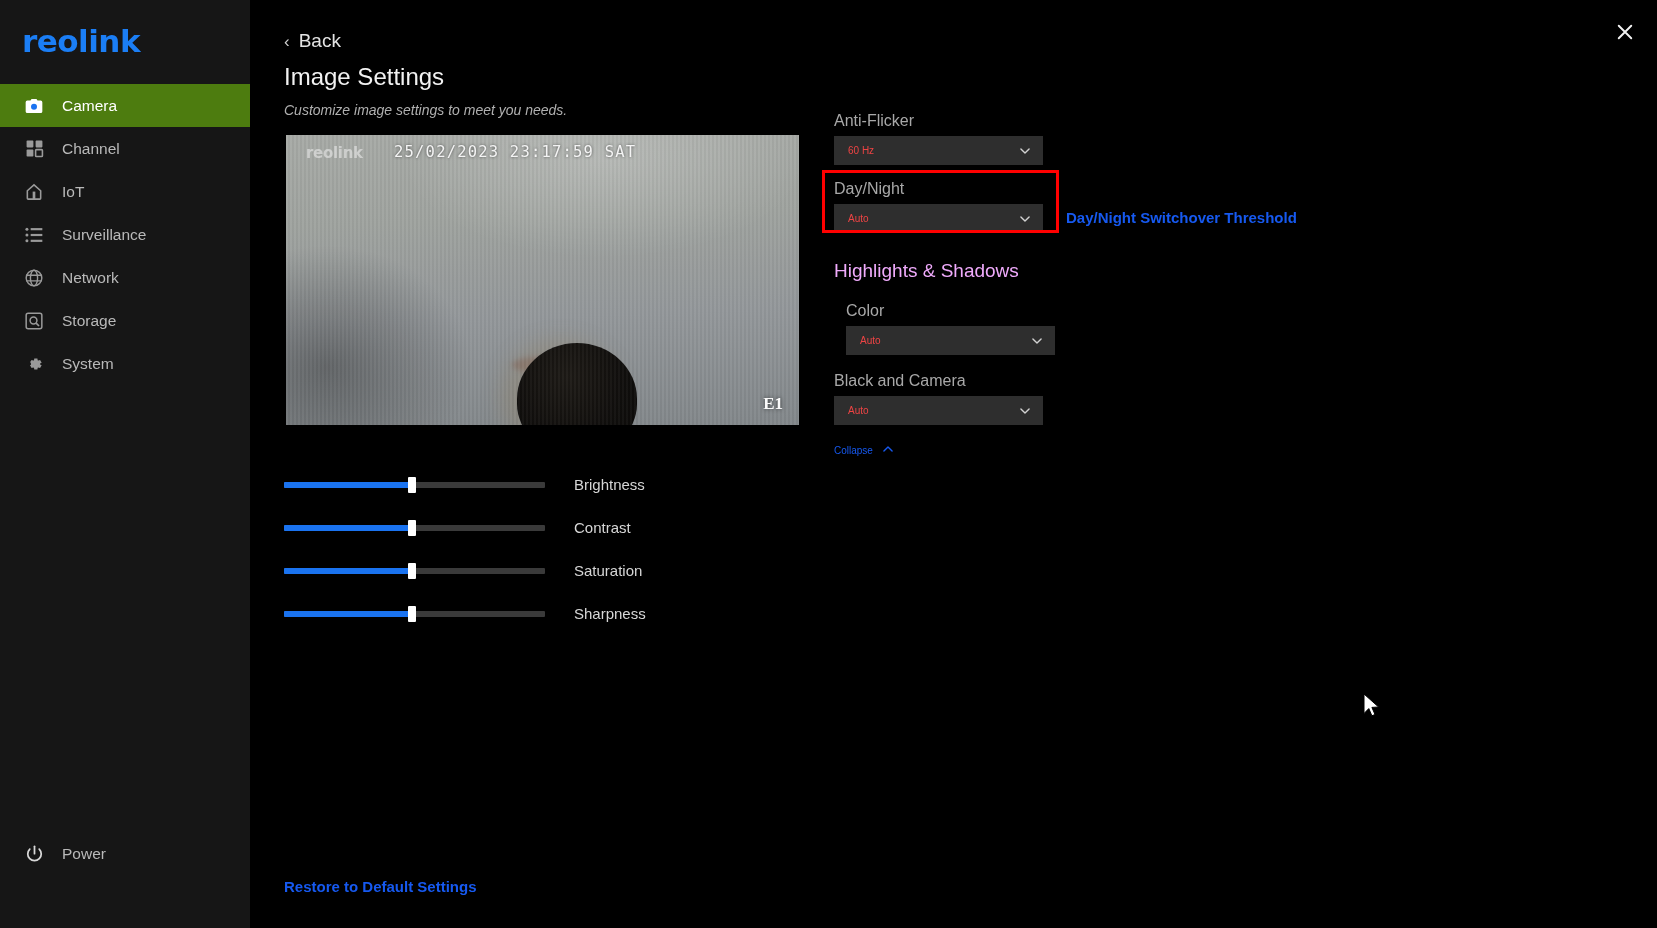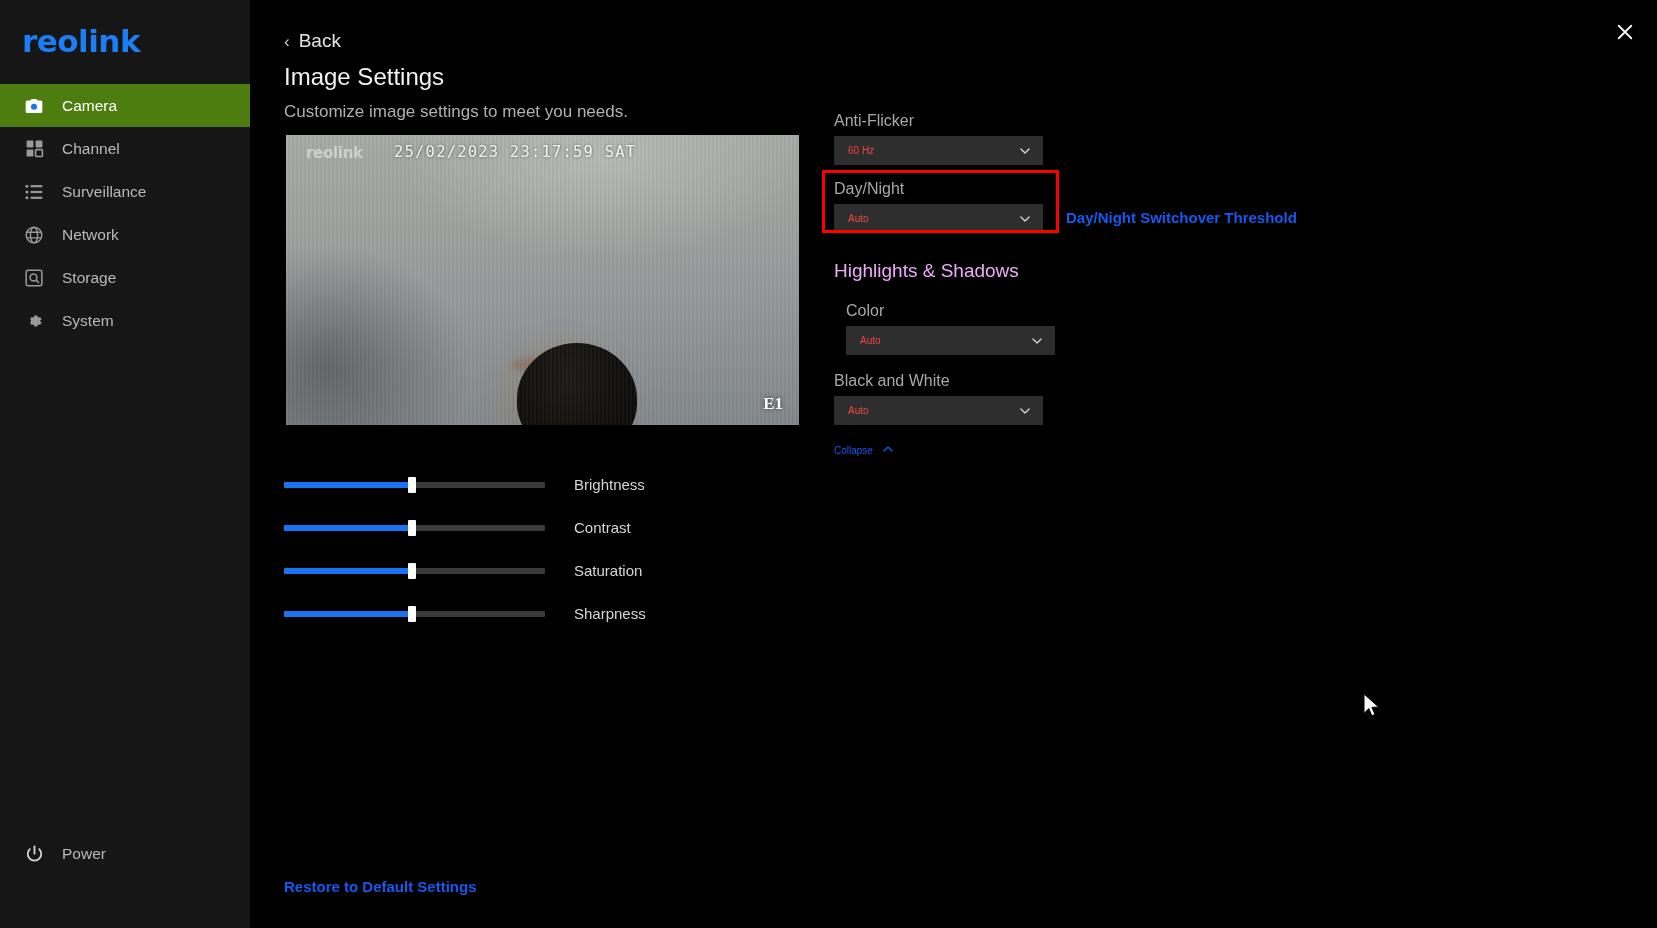--- a/index.html
+++ b/index.html
@@ -58,21 +58,21 @@
   }
   .back-chev { font-size: 17px; margin-right: 9px; color: #cfcfcf; line-height: 1; }
   .back-label { font-size: 19px; color: #e3e3e3; }
 
   .page-title {
     position: absolute; left: 34px; top: 63px;
     font-size: 24px; color: #f2f2f2; font-weight: 400; text-align: center;
   }
   .page-sub {
     position: absolute; left: 34px; top: 102px;
-    font-size: 17px; color: #b0b0b0;
+    font-size: 14px; color: #b0b0b0; font-style: italic;
   }
 
   
   .preview {
     position: absolute; left: 34px; top: 135px;
     width: 517px; height: 290px;
     background: #000; overflow: hidden;
   }
   .preview-img {
     position: absolute; left: 2px; top: 0; width: 513px; height: 290px;
@@ -188,20 +188,29 @@
           <svg width="19" height="19" viewBox="0 0 24 24" fill="#9a9a9a">
             <rect x="2" y="2" width="8.6" height="8.6" rx="1"></rect>
             <rect x="13.4" y="2" width="8.6" height="8.6" rx="1"></rect>
             <rect x="2" y="13.4" width="8.6" height="8.6" rx="1"></rect>
             <rect x="13.4" y="13.4" width="8.6" height="8.6" rx="1" fill="none" stroke="#9a9a9a" stroke-width="2"></rect>
           </svg>
         </span>
         <span>Channel</span>
       </div>
 
+      <div class="nav-item">
+        <span class="nav-icon">
+          <svg width="20" height="20" viewBox="0 0 24 24" fill="none" stroke="#9a9a9a" stroke-width="1.9">
+            <path d="M4 10.5L12 3.5l8 7v9a1 1 0 0 1-1 1H5a1 1 0 0 1-1-1v-9z"></path>
+            <path d="M12 20.5V11.5" stroke-width="3.2"></path>
+          </svg>
+        </span>
+        <span>IoT</span>
+      </div>
 
       <div class="nav-item">
         <span class="nav-icon">
           <svg width="20" height="20" viewBox="0 0 24 24" fill="#9a9a9a">
             <circle cx="3.5" cy="5" r="1.8"></circle>
               <rect x="8" y="3.7" width="14" height="2.6"></rect>
             <circle cx="3.5" cy="12" r="1.8"></circle>
               <rect x="8" y="10.7" width="14" height="2.6"></rect>
             <circle cx="3.5" cy="19" r="1.8"></circle>
               <rect x="8" y="17.7" width="14" height="2.6"></rect>
@@ -351,21 +360,21 @@
           <span class="select-value">Auto</span>
           <span class="select-chev">
             <svg width="14" height="14" viewBox="0 0 24 24" fill="none" stroke="#d2d2d2" stroke-width="2.4" stroke-linecap="round" stroke-linejoin="round">
                 <path d="M5 8.5l7 7 7-7"></path>
               </svg>
           </span>
         </div>
       </div>
 
       <div class="field" style="position:absolute;left:0;top:260px;">
-        <div class="field-label">Black and White</div>
+        <div class="field-label">Black and Camera</div>
         <div class="select">
           <span class="select-value">Auto</span>
           <span class="select-chev">
             <svg width="14" height="14" viewBox="0 0 24 24" fill="none" stroke="#d2d2d2" stroke-width="2.4" stroke-linecap="round" stroke-linejoin="round">
                 <path d="M5 8.5l7 7 7-7"></path>
               </svg>
           </span>
         </div>
       </div>
 

